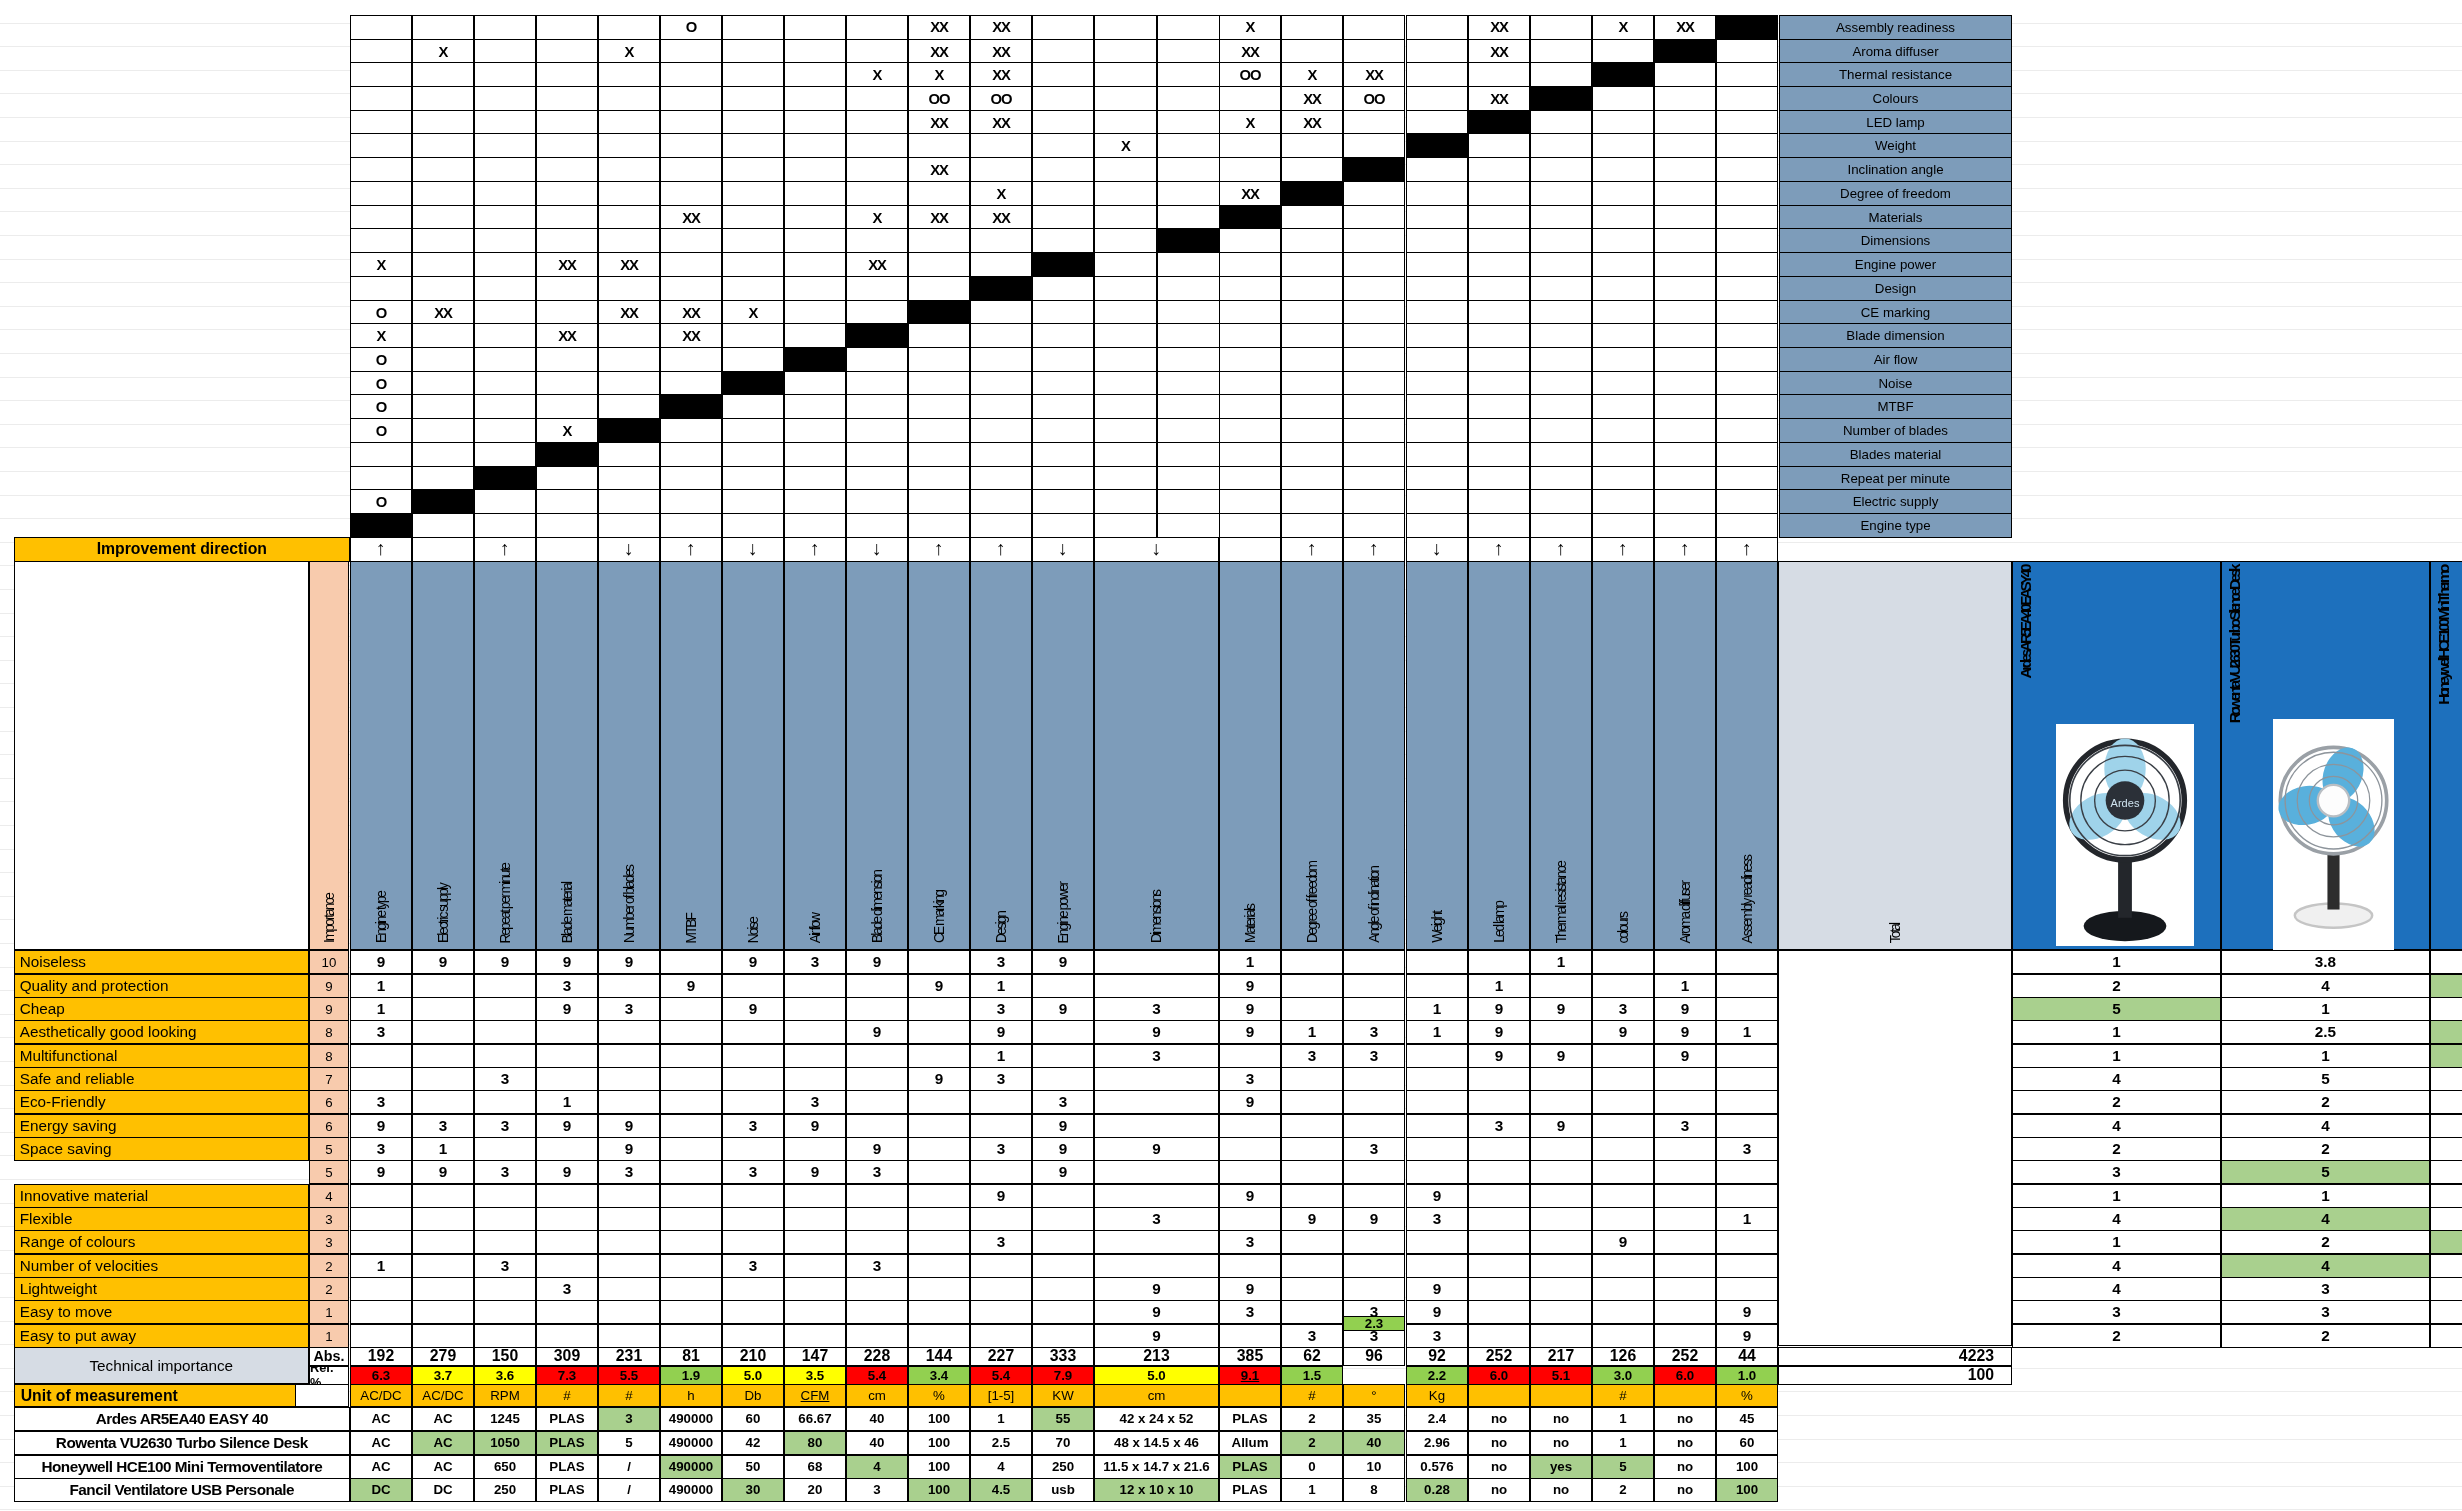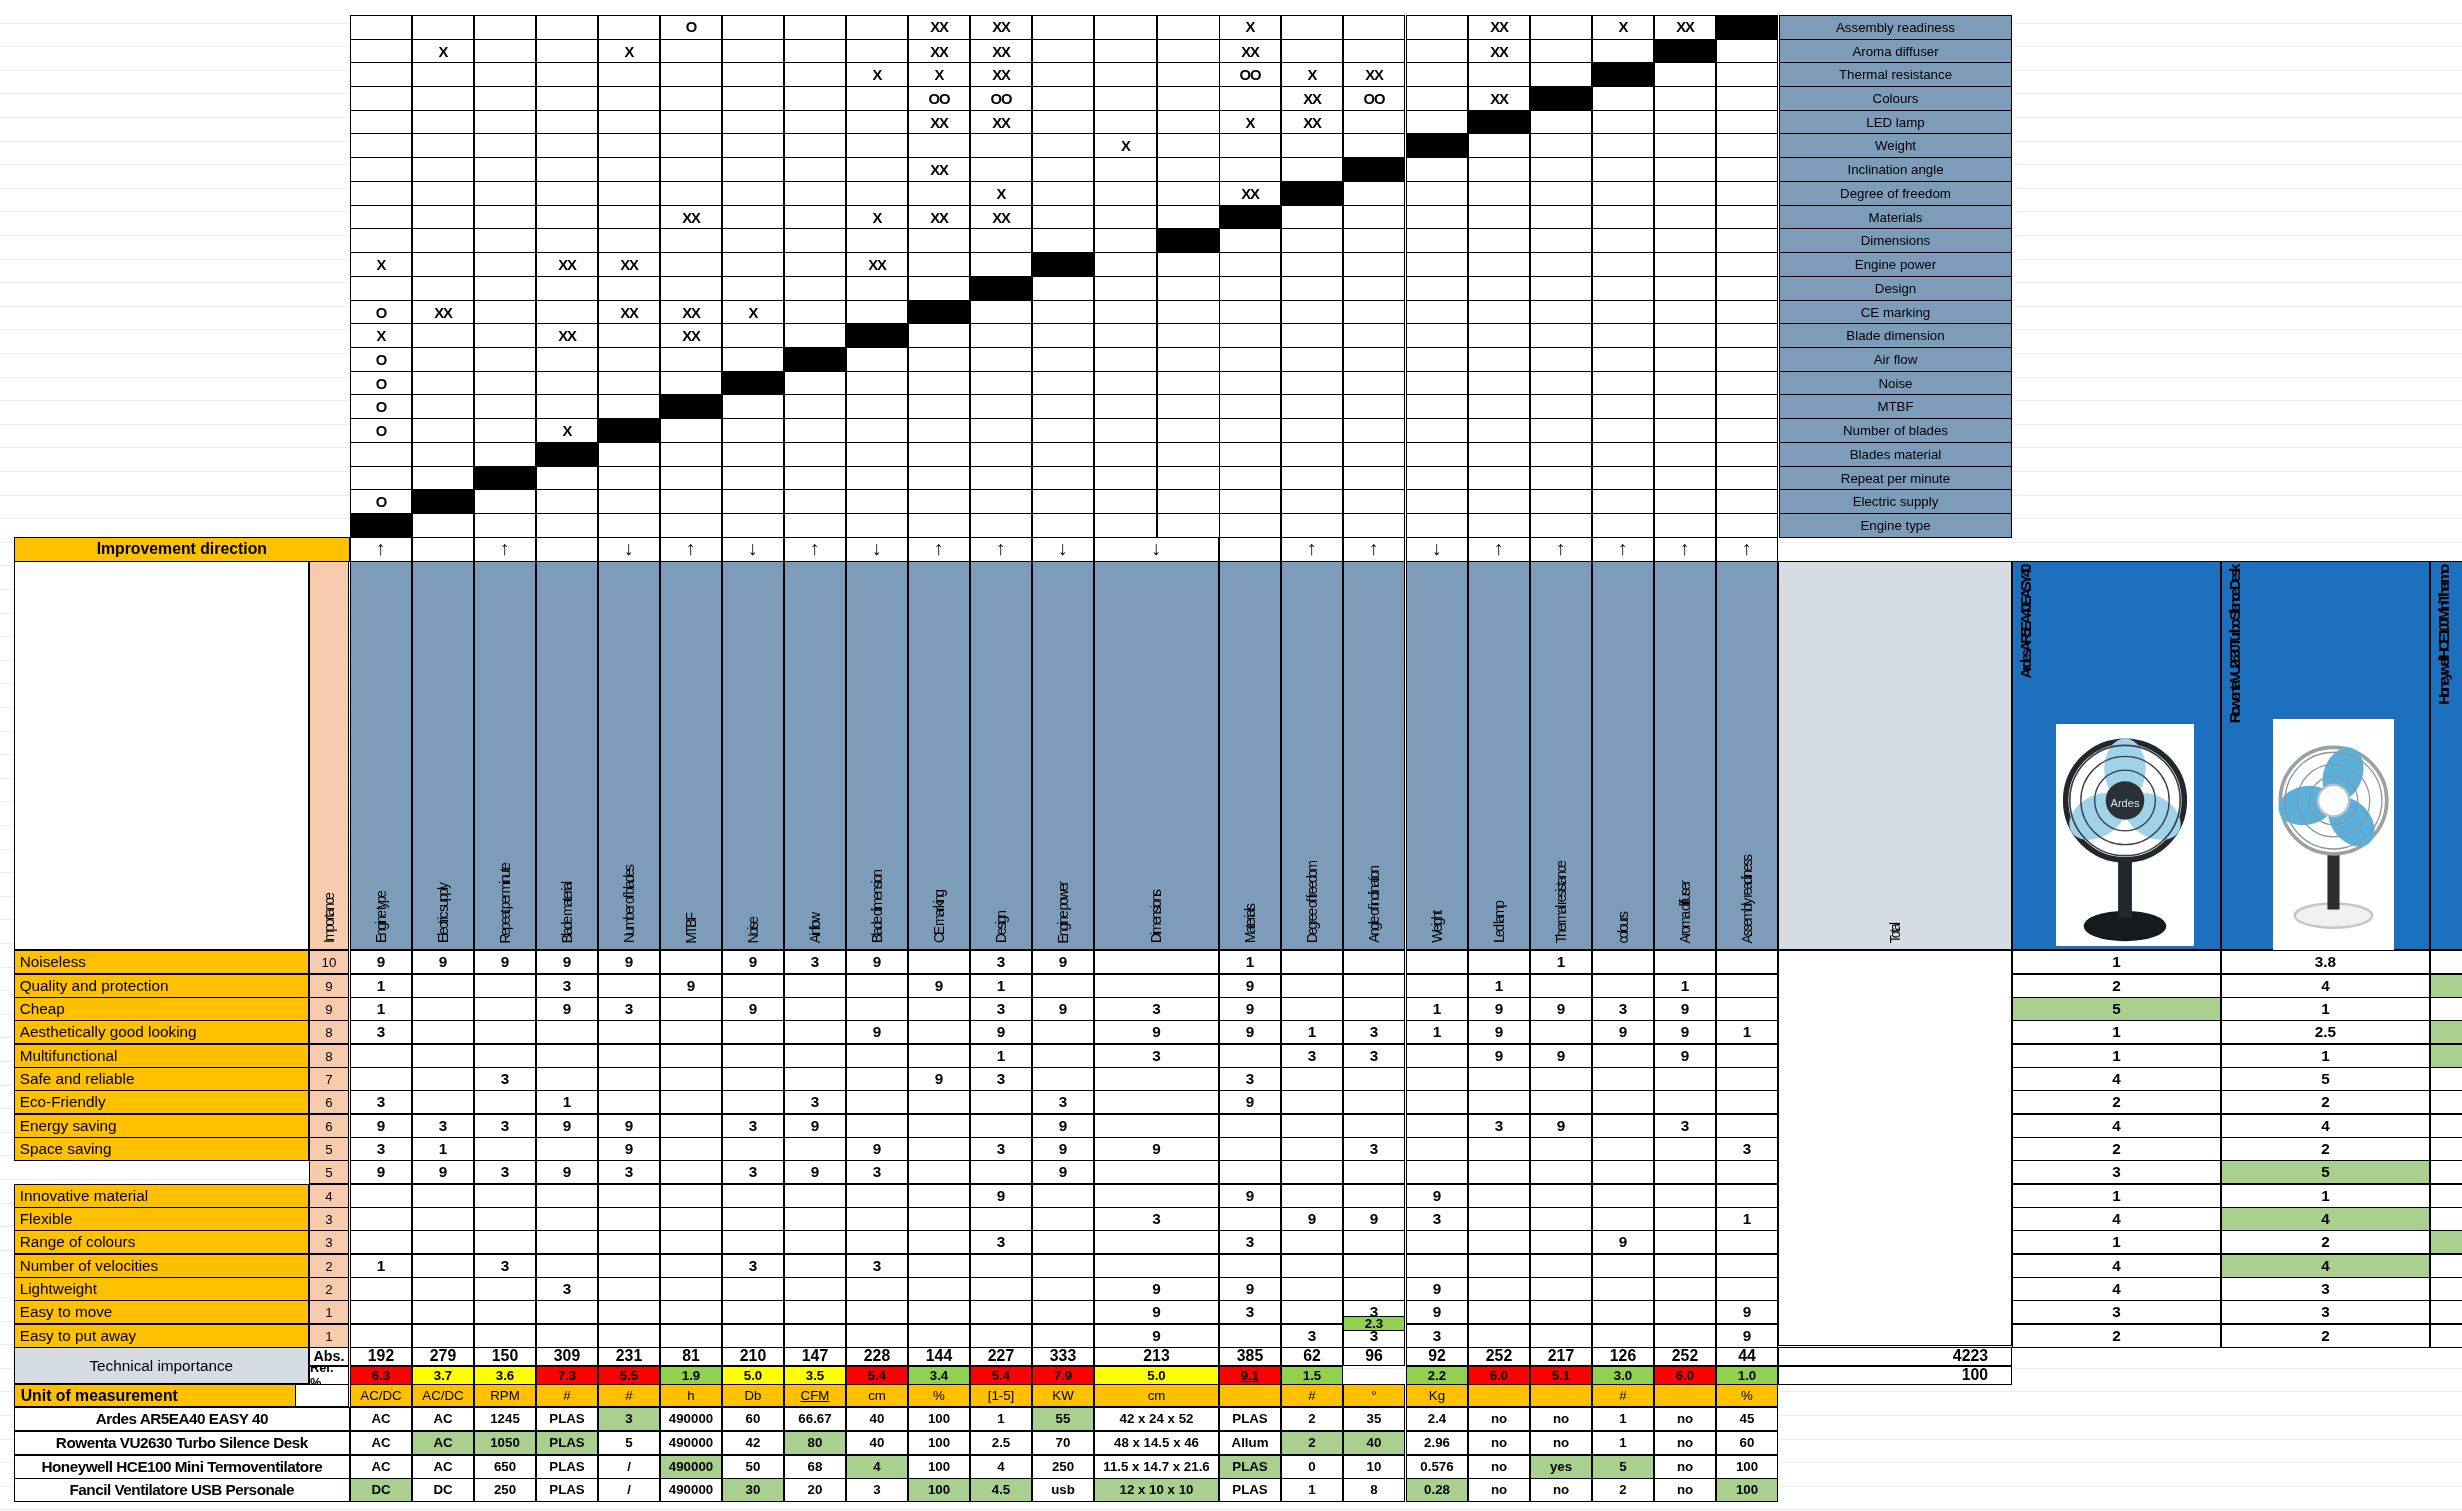--- a/index.html
+++ b/index.html
@@ -24,21 +24,21 @@
   .absv{font-weight:bold;font-size:15.8px;}
   .relv{font-size:13.3px;font-weight:bold;}
   .unitv{background:#FFC000;font-size:13.3px;}
   .cname{font-weight:bold;font-size:15.3px;letter-spacing:-0.5px;}
   .bval{font-weight:bold;font-size:13.3px;}
   .grn{background:#A9D08E;}
   .rate{font-weight:bold;font-size:15.3px;}
   .prodhdr{background:#1D70BD;}
   .prodname{writing-mode:vertical-rl;transform:rotate(180deg);white-space:nowrap;font-size:15.3px;font-weight:bold;letter-spacing:-3.4px;}
   .pimg{position:absolute;background:#fff;display:flex;align-items:center;justify-content:center;}
-  .rt{text-align:right;justify-content:flex-end;padding-right:23px;}
+  .rt{text-align:right;justify-content:flex-end;padding-right:17px;}
 </style>
 </head>
 <body>
 
 <div id="root">
 
   <div class="cell goldlab" style="left:13.8px;top:537px;width:336px;height:24.6px;">Improvement direction</div>
 
   <div class="cell" style="left:13.8px;top:561px;width:295px;height:389px;"></div>
 

